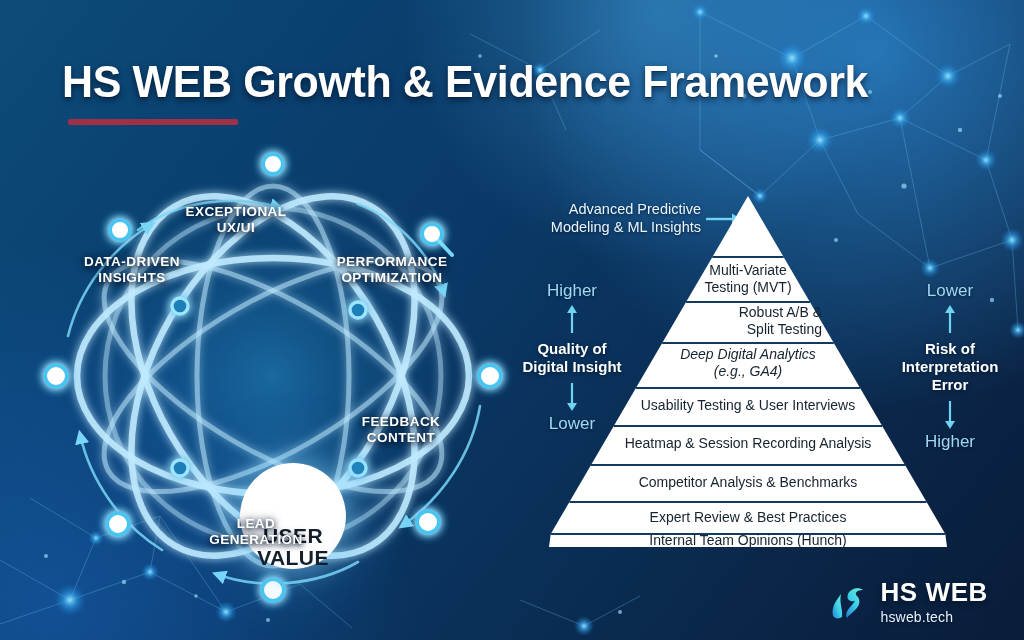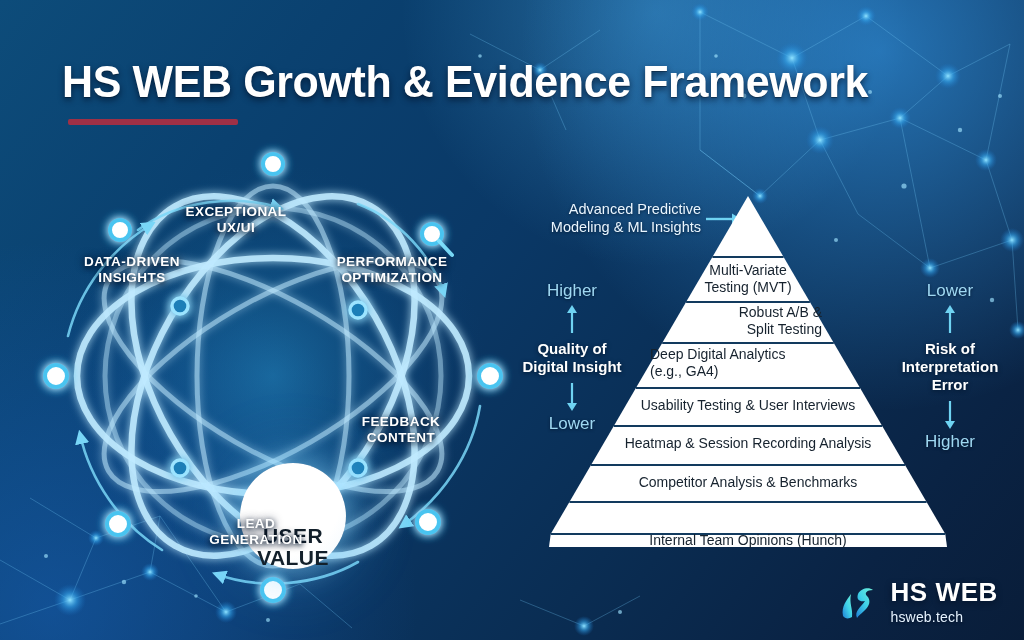--- a/index.html
+++ b/index.html
@@ -66,21 +66,21 @@
   .apex-arrow { position:absolute; left:206px; top:62px; }
 
   .axis { position:absolute; width:132px; text-align:center; }
   .axis.left  { left:6px;  top:132px; }
   .axis.right { left:384px; top:132px; }
   .axis .cap { color:#9fd8f2; font-size:17px; line-height:1.1; text-shadow:0 1px 3px rgba(0,20,40,.7);}
   .axis .mid { color:#fff; font-weight:700; font-size:15px; line-height:1.2; margin:6px 0;
                text-shadow:0 1px 4px rgba(0,20,40,.85); white-space:pre-line;}
   .axis .arr { display:block; margin:3px auto; }
 
-  .brand { position:absolute; right:26px; bottom:16px; display:flex; align-items:flex-end; gap:9px; }
+  .brand { position:absolute; right:36px; bottom:16px; display:flex; align-items:flex-end; gap:9px; }
   .brand-text { display:flex; flex-direction:column; align-items:flex-start; line-height:1; }
   .brand-name { color:#fff; font-size:26px; font-weight:700; letter-spacing:.6px;
                 text-shadow:0 2px 6px rgba(0,15,35,.8); }
   .brand-url  { color:#e6f3ff; font-size:14px; margin-top:5px; letter-spacing:.2px;
                 text-shadow:0 1px 3px rgba(0,15,35,.8); }
 </style>
 </head>
 <body>
 
 <div id="stage">
@@ -321,29 +321,31 @@
         <line x1="50.7" y1="384" x2="445.3" y2="384"></line>
       </g>
     </svg>
 
     <div style="position:absolute;left:188px;top:112px;width:120px;text-align:center;
                 color:#16222e;font-size:14px;line-height:1.2;white-space:pre-line;">Multi-Variate
 Testing (MVT)</div>
     <div style="position:absolute;left:174px;top:154px;width:148px;text-align:right;
                 color:#16222e;font-size:14px;line-height:1.2;white-space:pre-line;">Robust A/B &amp;
 Split Testing</div>
-    <div style="position:absolute;left:150px;top:196px;width:196px;text-align:left;
-                color:#16222e;font-size:14px;line-height:1.2;white-space:pre-line;">Deep Digital Analytics
+    <div style="position:absolute;left:150px;top:196px;width:196px;text-align:center;
+                color:#16222e;font-size:14px;line-height:1.2;white-space:pre-line;font-style:italic;">Deep Digital Analytics
 (e.g., GA4)</div>
     <div style="position:absolute;left:128px;top:247px;width:240px;text-align:center;
                 color:#16222e;font-size:14px;line-height:1.2;white-space:pre-line;">Usability Testing &amp; User Interviews</div>
     <div style="position:absolute;left:100px;top:285px;width:296px;text-align:center;
                 color:#16222e;font-size:14px;line-height:1.2;white-space:pre-line;">Heatmap &amp; Session Recording Analysis</div>
     <div style="position:absolute;left:80px;top:324px;width:336px;text-align:center;
                 color:#16222e;font-size:14px;line-height:1.2;white-space:pre-line;">Competitor Analysis &amp; Benchmarks</div>
+    <div style="position:absolute;left:62px;top:359px;width:372px;text-align:center;
+                color:#16222e;font-size:14px;line-height:1.2;white-space:pre-line;">Expert Review &amp; Best Practices</div>
     <div style="position:absolute;left:46px;top:382px;width:404px;text-align:center;
                 color:#16222e;font-size:14px;line-height:1.2;white-space:pre-line;">Internal Team Opinions (Hunch)</div>
   </div>
 
   <div class="brand">
     <svg width="44" height="40" viewBox="0 0 44 40">
       <path d="M6 32 C4 22 10 16 14 10 C12 20 16 24 15 33 C12 35 8 35 6 32 z" fill="url(#logoGrad)"></path>
       <path d="M20 34 C17 27 24 23 28 17 C23 18 19 16 21 10 C24 4 32 3 36 6
                C30 6 27 9 30 12 C34 16 33 22 27 27 C24 30 22 31 20 34 z" fill="url(#logoGrad)"></path>
     </svg>

